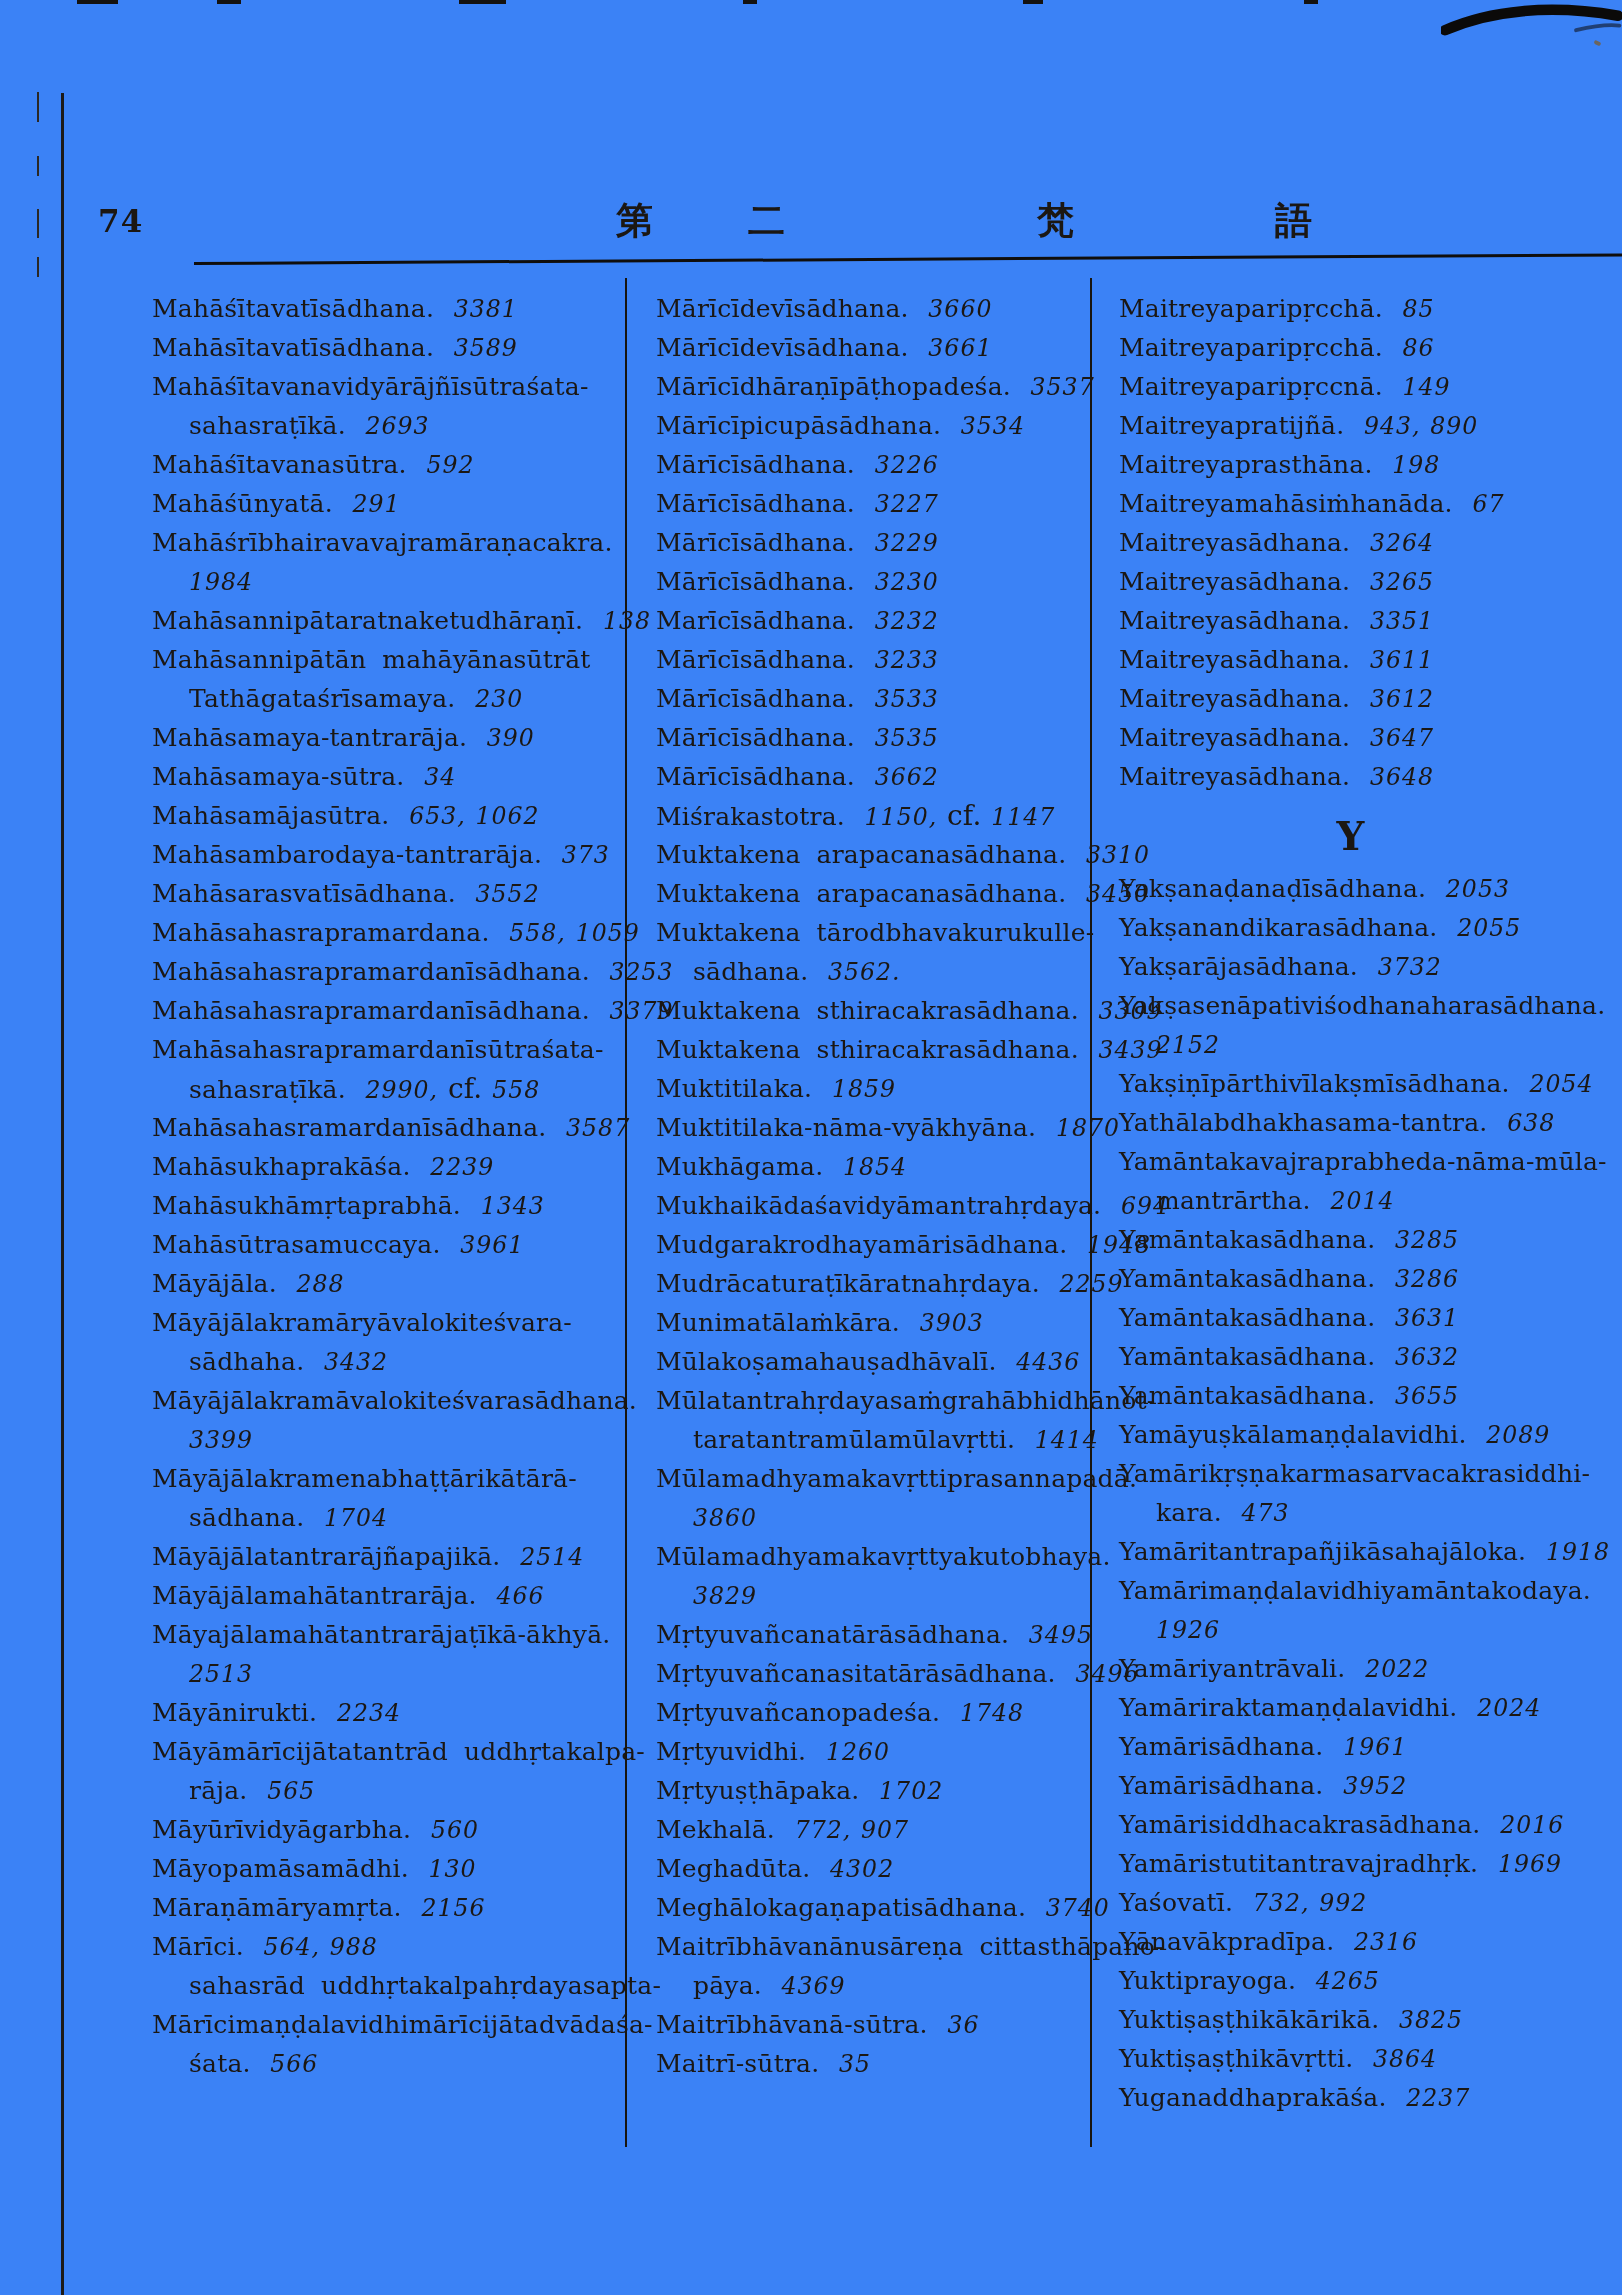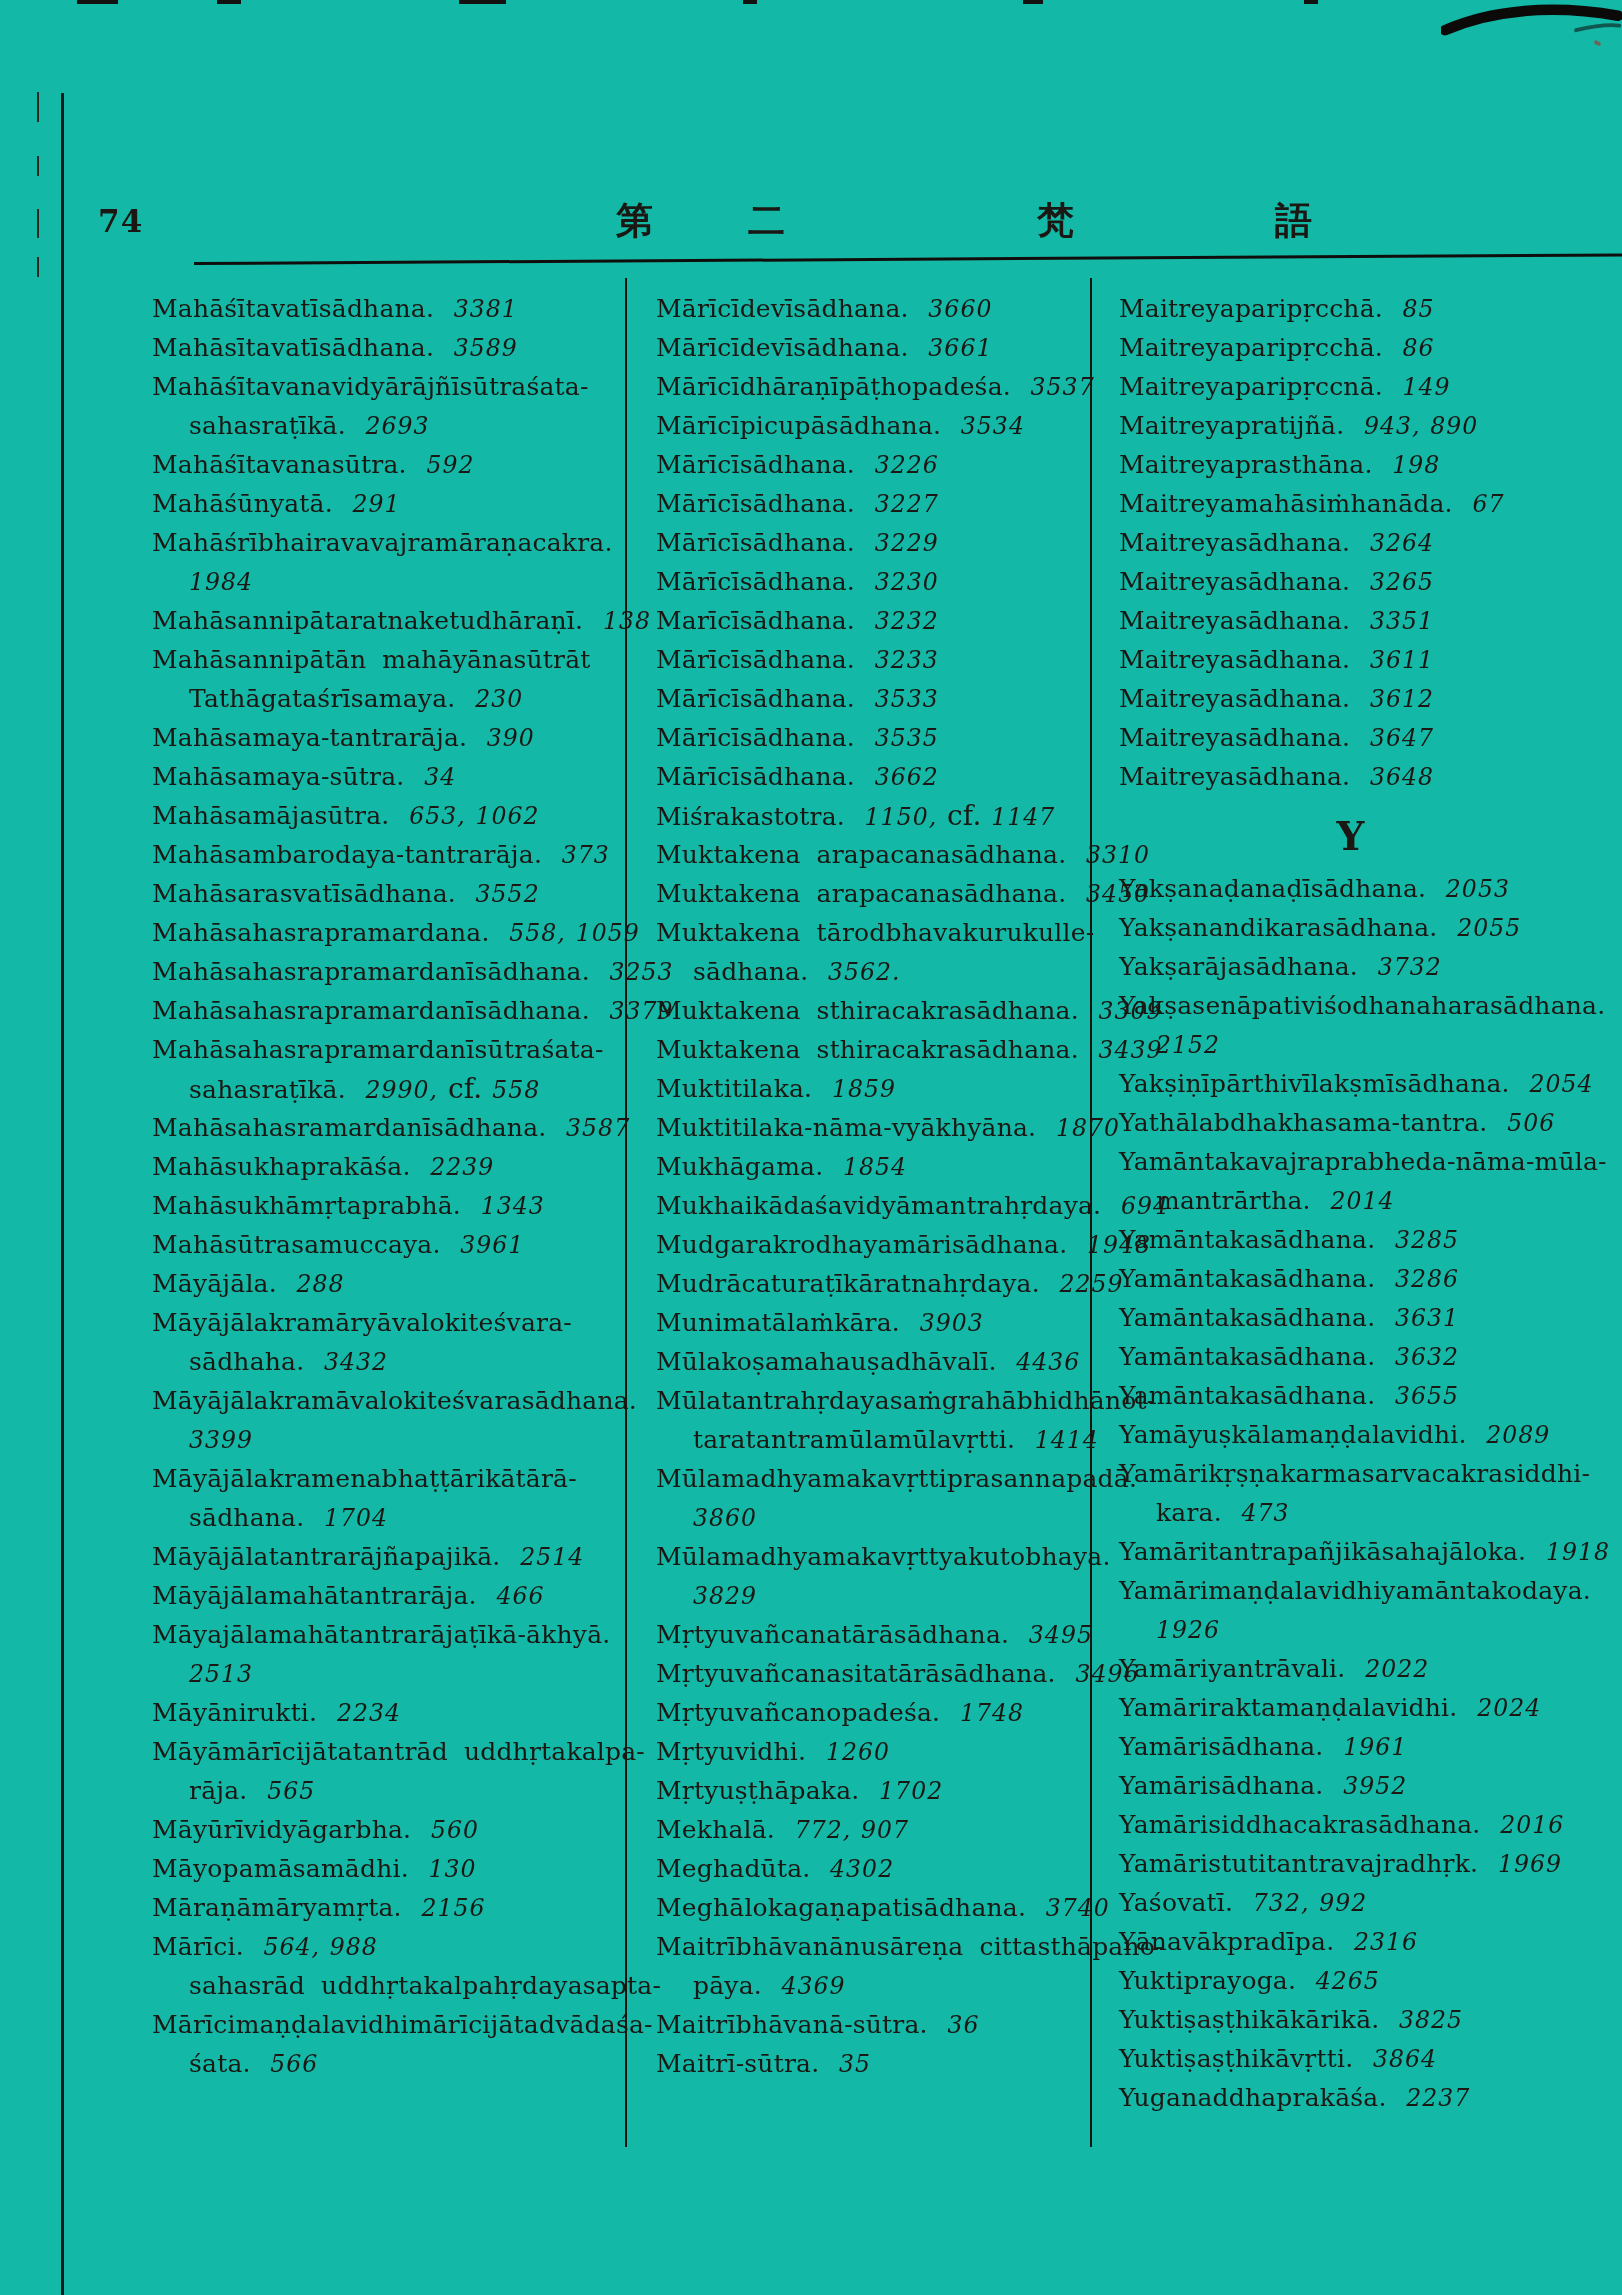--- a/index.html
+++ b/index.html
@@ -1,18 +1,18 @@
 <!DOCTYPE html>
 <html style="font-size:10.5px"><head>
 <meta charset="utf-8">
 <style>
   html,body{margin:0;padding:0;background:#e8e8e4;}
   .page{
     position:relative;width:1623px;height:2295px;margin:0 auto;
-    background:#14b8a6;color:#1b1713;overflow:hidden;
+    background:#3b82f6;color:#1b1713;overflow:hidden;
     font-family:"DejaVu Serif","Liberation Serif",serif;
   }
   
   .leftline{position:absolute;left:61px;top:93px;height:2202px;width:2.6px;background:#1c1a18;}
   .tick{position:absolute;left:37px;width:2px;background:#2a2724;}
   .tick.t1{top:92px;height:30px}
   .tick.t2{top:156px;height:19.7px}
   .tick.t3{top:209px;height:29px}
   .tick.t4{top:257px;height:19.7px}
   .tdash{position:absolute;top:0;height:3.9px;background:#141210;}
@@ -186,21 +186,21 @@
       <div class="line"><span class="t">Maitreyasādhana.</span><span class="numpart">3612</span></div>
       <div class="line"><span class="t">Maitreyasādhana.</span><span class="numpart">3647</span></div>
       <div class="line"><span class="t">Maitreyasādhana.</span><span class="numpart">3648</span></div>
       <div class="line center-head"><span class="t">Y</span></div>
       <div class="line"><span class="t">Yakṣanaḍanaḍīsādhana.</span><span class="numpart">2053</span></div>
       <div class="line"><span class="t">Yakṣanandikarasādhana.</span><span class="numpart">2055</span></div>
       <div class="line"><span class="t">Yakṣarājasādhana.</span><span class="numpart">3732</span></div>
       <div class="line"><span class="t">Yakṣasenāpativiśodhanaharasādhana.</span></div>
       <div class="line indent"><span class="numpart">2152</span></div>
       <div class="line"><span class="t">Yakṣiṇīpārthivīlakṣmīsādhana.</span><span class="numpart">2054</span></div>
-      <div class="line"><span class="t">Yathālabdhakhasama-tantra.</span><span class="numpart">506</span></div>
+      <div class="line"><span class="t">Yathālabdhakhasama-tantra.</span><span class="numpart">638</span></div>
       <div class="line"><span class="t">Yamāntakavajraprabheda-nāma-mūla-</span></div>
       <div class="line indent"><span class="t">mantrārtha.</span><span class="numpart">2014</span></div>
       <div class="line"><span class="t">Yamāntakasādhana.</span><span class="numpart">3285</span></div>
       <div class="line"><span class="t">Yamāntakasādhana.</span><span class="numpart">3286</span></div>
       <div class="line"><span class="t">Yamāntakasādhana.</span><span class="numpart">3631</span></div>
       <div class="line"><span class="t">Yamāntakasādhana.</span><span class="numpart">3632</span></div>
       <div class="line"><span class="t">Yamāntakasādhana.</span><span class="numpart">3655</span></div>
       <div class="line"><span class="t">Yamāyuṣkālamaṇḍalavidhi.</span><span class="numpart">2089</span></div>
       <div class="line"><span class="t">Yamārikṛṣṇakarmasarvacakrasiddhi-</span></div>
       <div class="line indent"><span class="t">kara.</span><span class="numpart">473</span></div>

